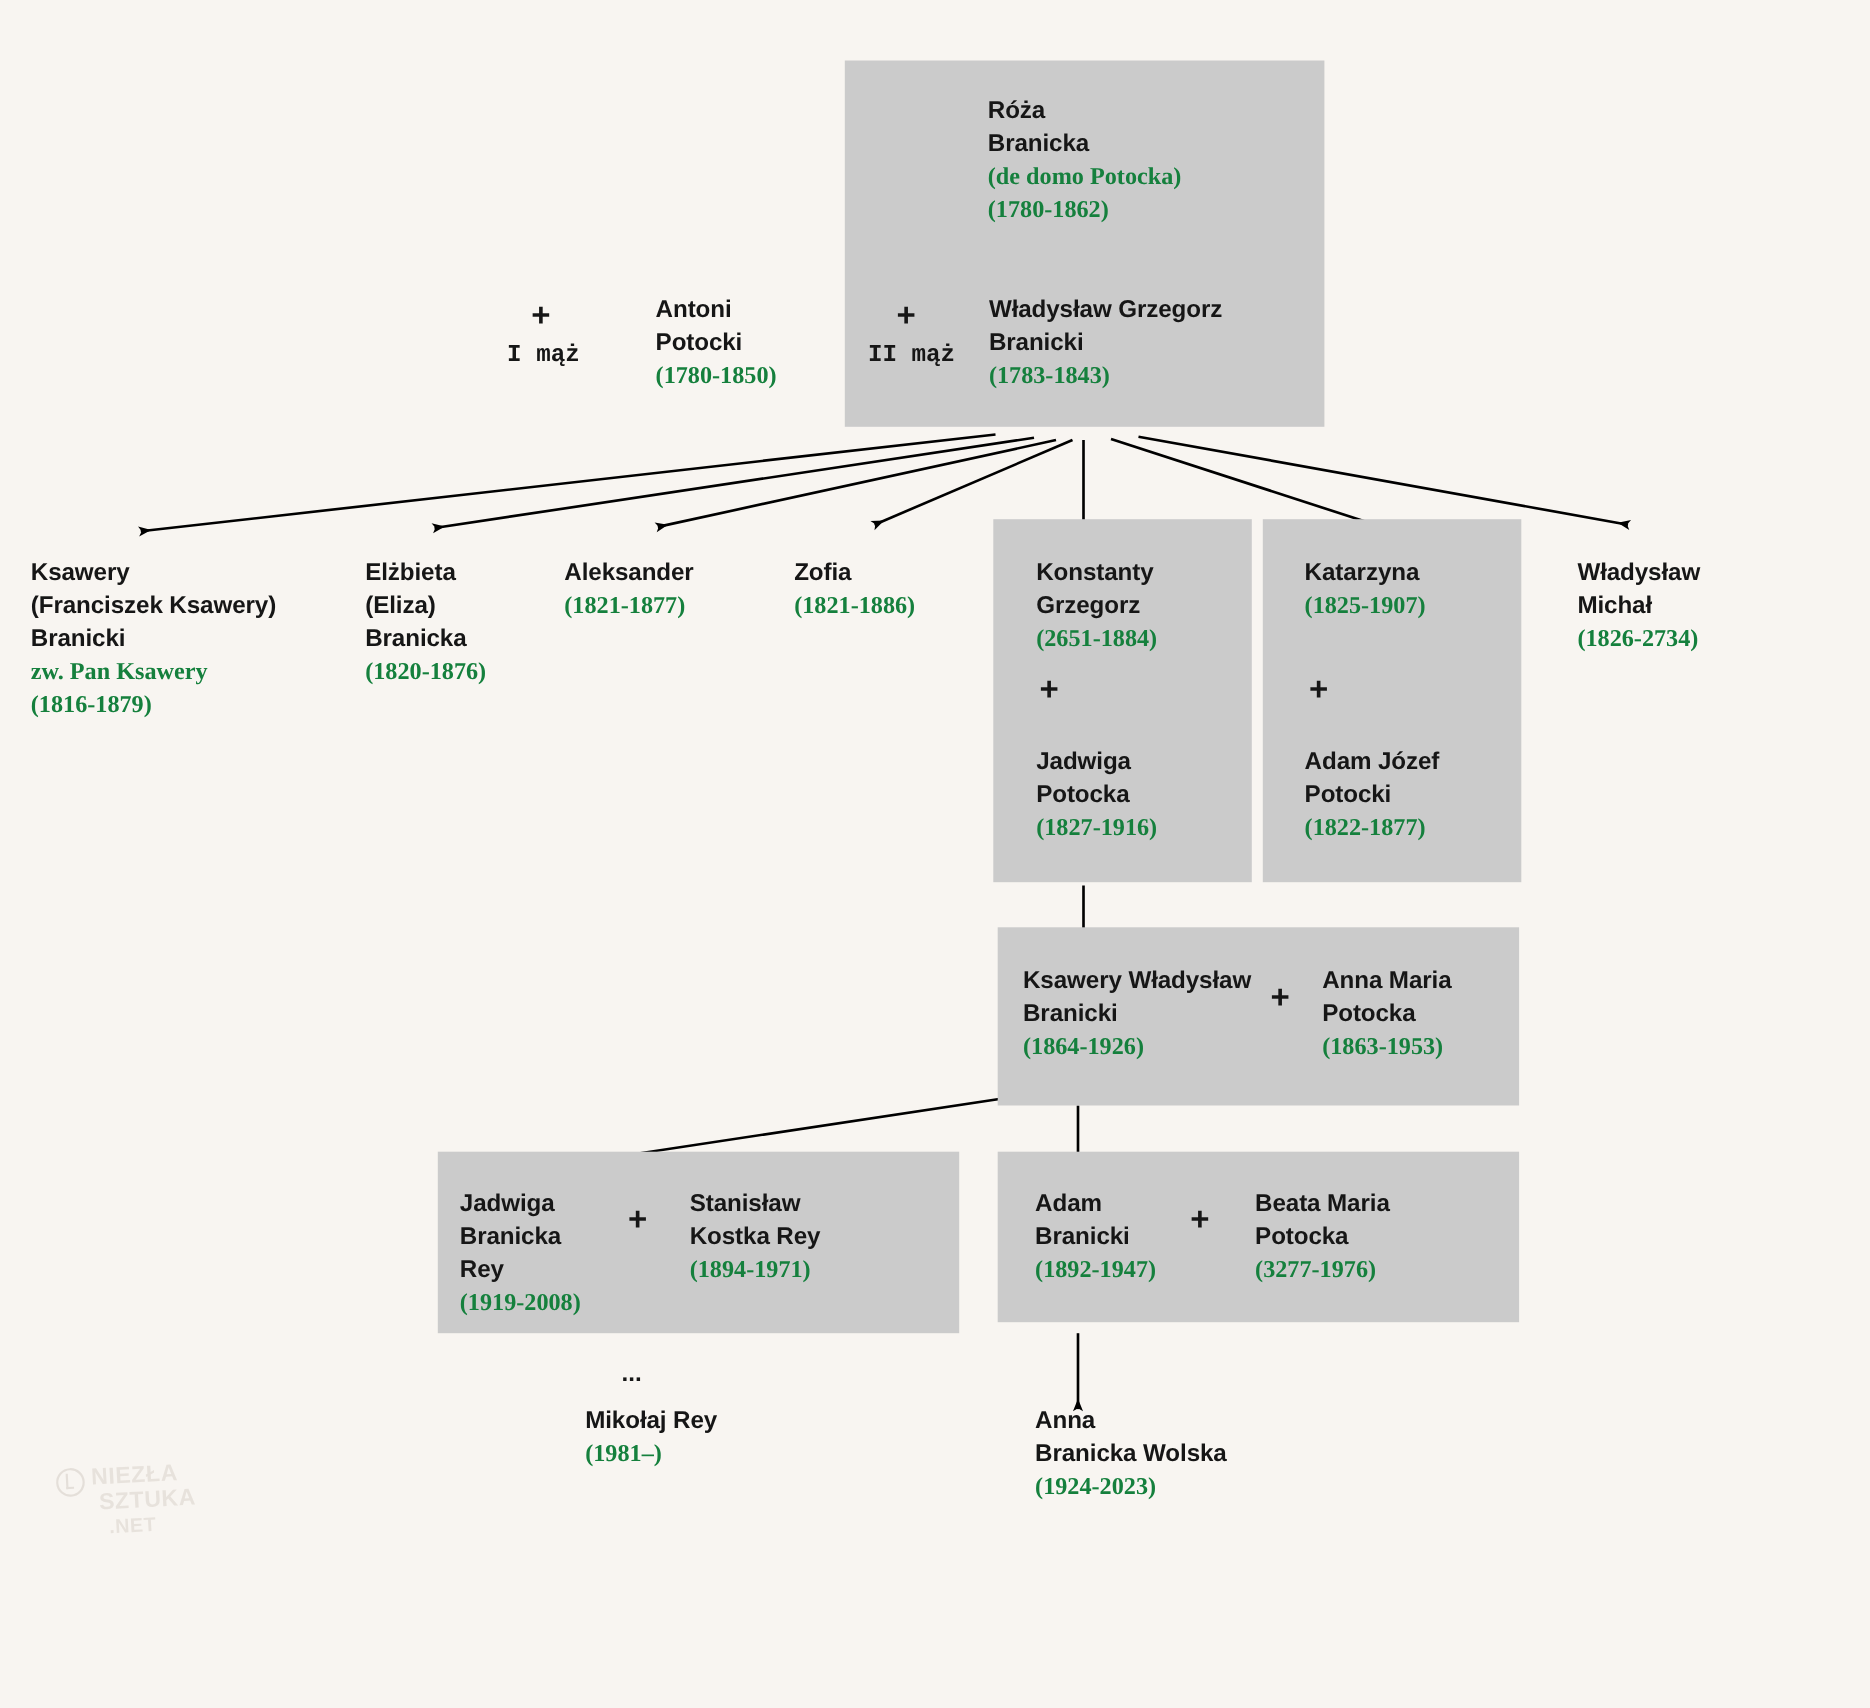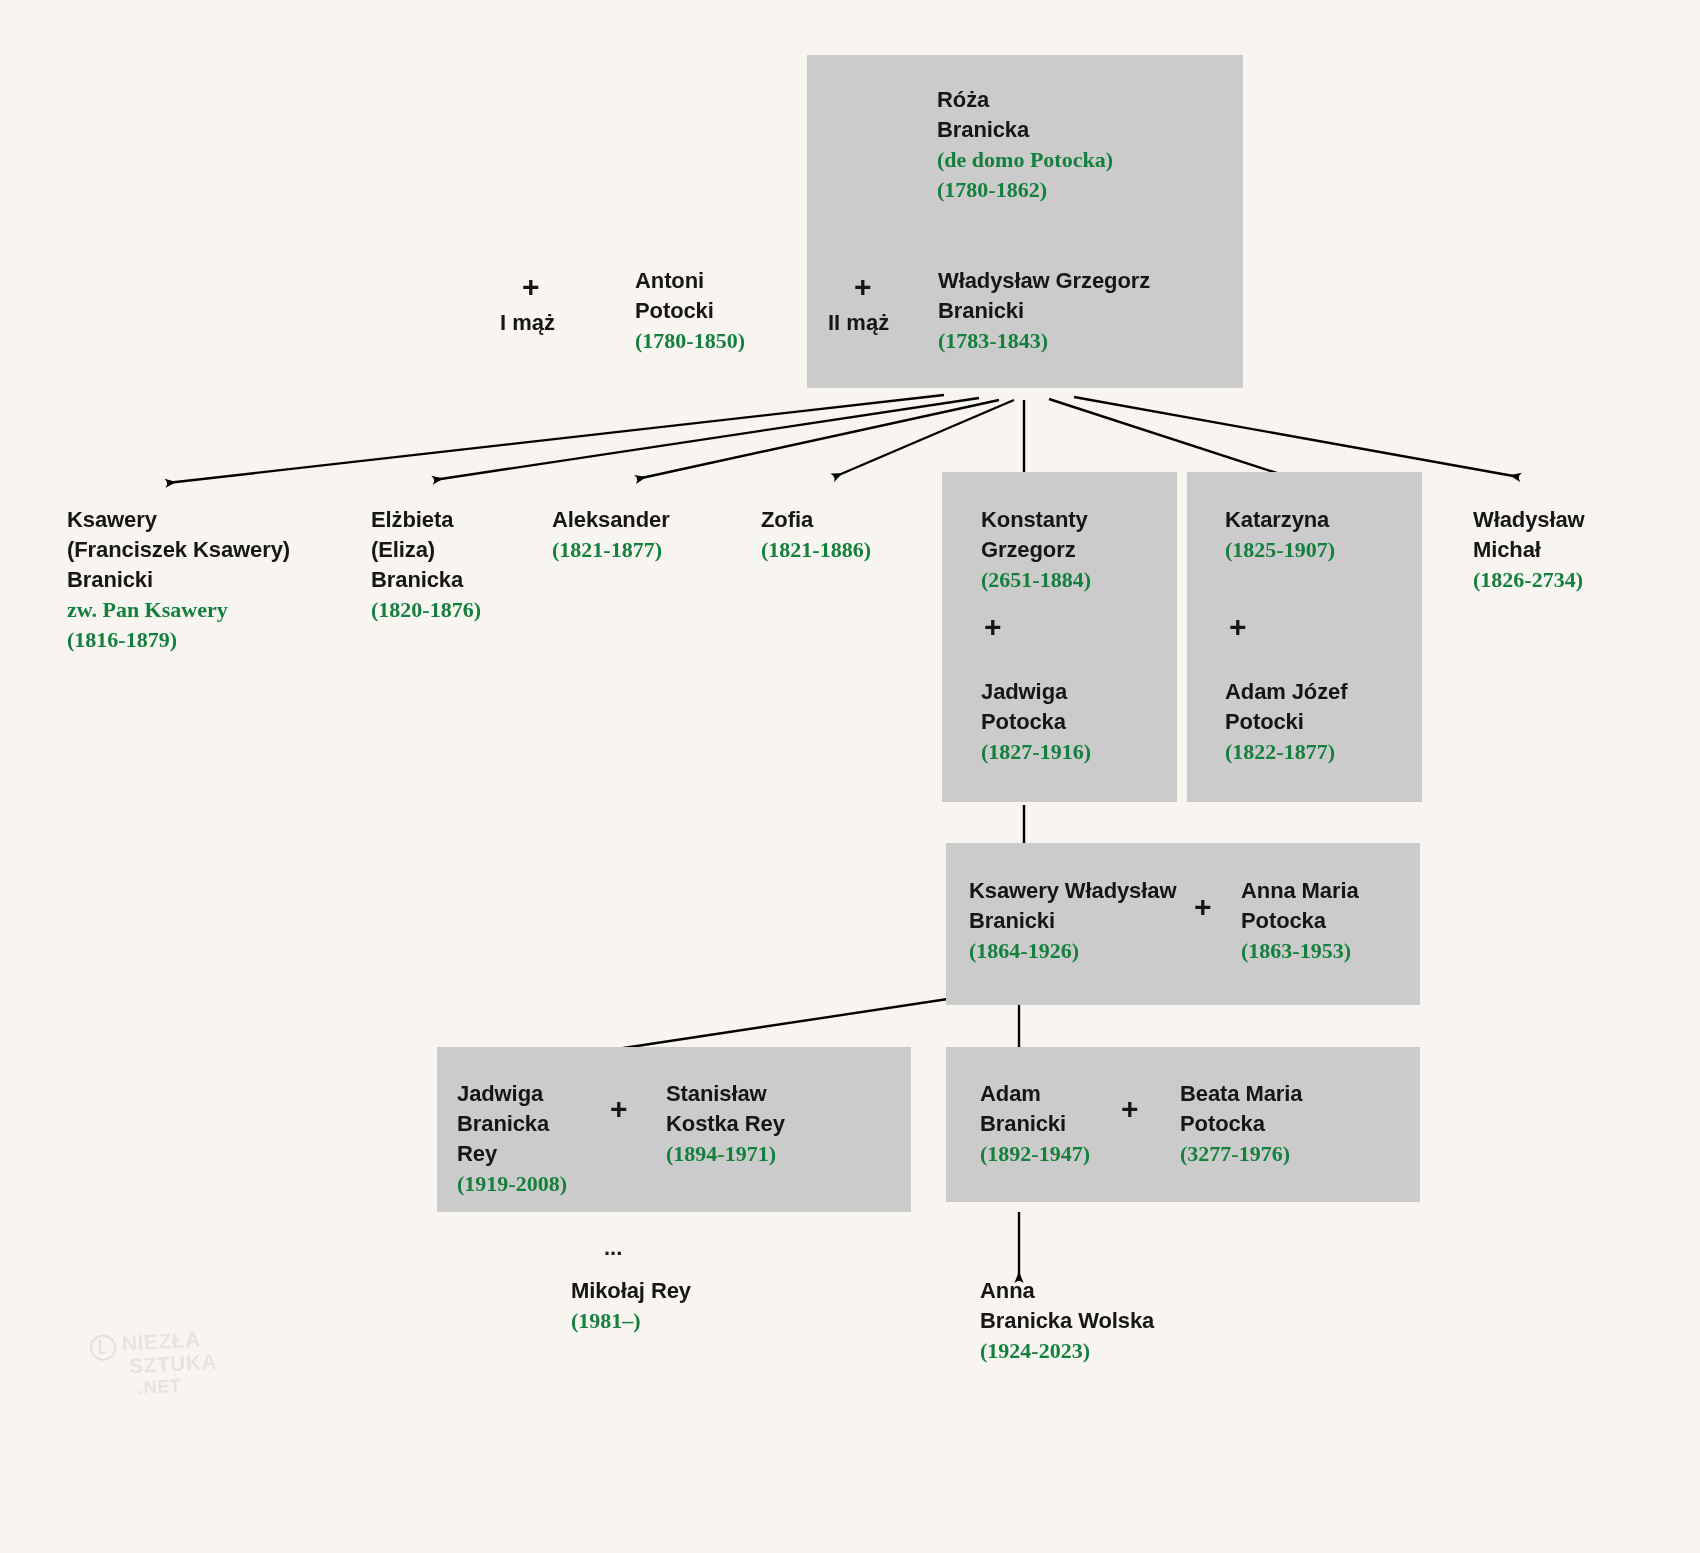--- a/index.html
+++ b/index.html
@@ -10,21 +10,20 @@
     width: 1700px;
     height: 1553px;
     background: #f8f5f1;
     font-family: "Liberation Sans", sans-serif;
     overflow: hidden;
   }
   #tree {
     position: relative;
     width: 1508px;
     height: 1553px;
-    margin-left: 39px;
   }
   svg.links {
     position: absolute;
     left: 0;
     top: 0;
     width: 1700px;
     height: 1553px;
     pointer-events: none;
     z-index: 1;
   }
@@ -58,21 +57,21 @@
     position: absolute;
     font-family: "Liberation Sans", sans-serif;
     font-weight: bold;
     font-size: 30px;
     line-height: 30px;
     color: #161616;
     z-index: 3;
   }
   .spouse-label {
     position: absolute;
-    font-family: Liberation Sans, sans-serif;
+    font-family: Liberation Mono, monospace;
     font-weight: bold;
     font-size: 22px;
     line-height: 26px;
     color: #161616;
     z-index: 3;
     white-space: nowrap;
   }
   .ellipsis {
     position: absolute;
     font-family: "Liberation Sans", sans-serif;

